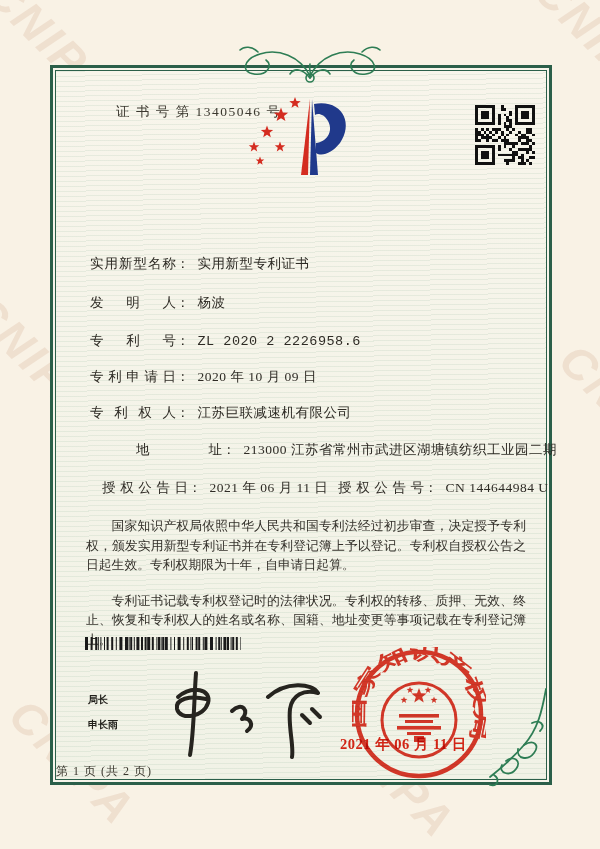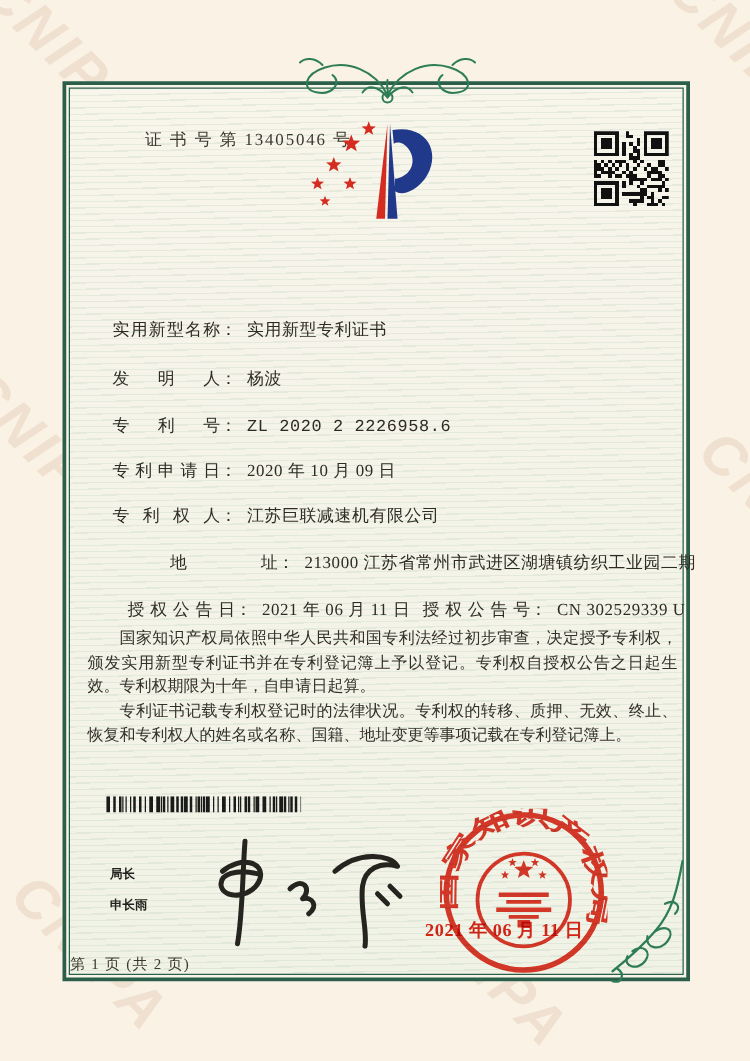--- a/index.html
+++ b/index.html
@@ -54,21 +54,21 @@
   .flabel{
     display:inline-block;width:86px;vertical-align:bottom;
     text-align:justify;text-align-last:justify;text-justify:inter-character;
   }
   .colon{margin-right:8px;}
   .fvalue{letter-spacing:0.5px;}
   .paras{
     position:absolute;left:14px;top:430px;width:472px;
     font-size:12.8px;line-height:19.6px;text-align:justify;color:#33302a;
   }
-  .paras p{margin:0;text-indent:2em;}
+  .paras p{margin:16px;text-indent:2em;}
   .barcode{position:absolute;left:29px;top:566px;width:156px;height:13px;}
   .signer{position:absolute;left:32px;top:616px;font-family:"Liberation Sans","DejaVu Sans",sans-serif;
     font-size:10px;font-weight:700;color:#22211c;line-height:25px;}
   .signature{position:absolute;left:100px;top:596px;width:170px;height:92px;}
   .seal{position:absolute;left:296px;top:576px;width:134px;height:134px;opacity:0.93;mix-blend-mode:multiply;}
   .seal-date{
     position:absolute;left:284px;top:664px;width:170px;
     color:#e02718;font-size:14.5px;font-weight:700;letter-spacing:0.5px;
     mix-blend-mode:multiply;white-space:nowrap;
   }
@@ -363,21 +363,21 @@
           <span class="flabel">专利权人</span><span class="colon">：</span><span class="fvalue">江苏巨联减速机有限公司</span>
         </div>
         <div class="frow">
           <span class="flabel">地址</span><span class="colon">：</span><span class="fvalue">213000 江苏省常州市武进区湖塘镇纺织工业园二期</span>
         </div>
         <div class="grant-row">
           <span>
             <span class="flabel">授权公告日</span><span class="colon">：</span><span class="fvalue">2021 年 06 月 11 日</span>
           </span>
           <span class="grant-right">
-            <span class="flabel">授权公告号</span><span class="colon">：</span><span class="fvalue">CN 302529339 U</span>
+            <span class="flabel">授权公告号</span><span class="colon">：</span><span class="fvalue">CN 144644984 U</span>
           </span>
         </div>
       </div>
 
       <div class="paras">
         <p>国家知识产权局依照中华人民共和国专利法经过初步审查，决定授予专利权，颁发实用新型专利证书并在专利登记簿上予以登记。专利权自授权公告之日起生效。专利权期限为十年，自申请日起算。</p>
         <p>专利证书记载专利权登记时的法律状况。专利权的转移、质押、无效、终止、恢复和专利权人的姓名或名称、国籍、地址变更等事项记载在专利登记簿上。</p>
       </div>
 
       <svg class="barcode" id="barcode" viewBox="0 0 156 13" preserveAspectRatio="none">

